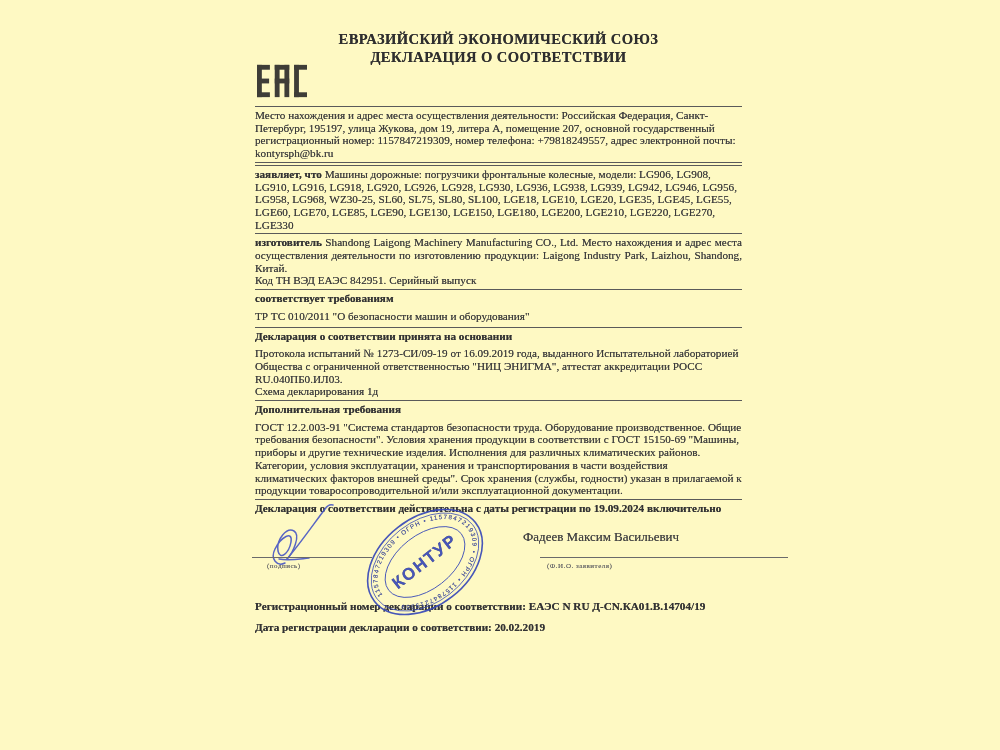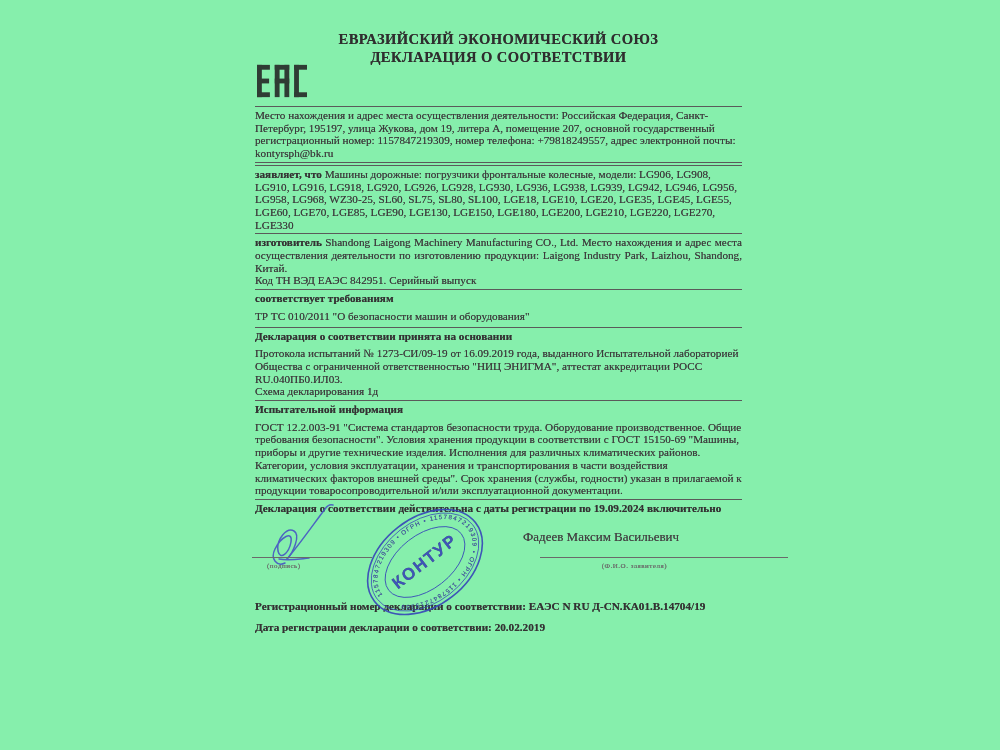--- a/index.html
+++ b/index.html
@@ -1,17 +1,17 @@
 <!DOCTYPE html>
 <html><head>
 <meta charset="utf-8">
 <style>
   html,body{margin:0;padding:0;background:#ffffff;}
   .page{
-    position:relative;width:1000px;height:750px;background:#86efac;
+    position:relative;width:1000px;height:750px;background:#fef9c3;
     font-family:"Liberation Serif", serif;color:#3c3c3c;overflow:hidden;
     text-shadow:0 0 .5px rgba(70,70,70,.85);
   }
   .doc-title{
     position:absolute;top:30px;left:255px;width:487px;text-align:center;
     font-weight:bold;font-size:14.6px;line-height:18px;letter-spacing:.4px;color:#2e2e2e;
   }
   .eac{position:absolute;top:61px;left:257px;opacity:.88;}
   .col{position:absolute;top:104px;left:255px;width:487px;font-size:11.2px;line-height:12.7px;}
   .col p{margin:0;}
@@ -21,21 +21,21 @@
   .just{text-align:justify;}
   .gap-top{margin-top:5px!important;}
   .gap-bot{margin-bottom:4px!important;}
   .sig-area{position:relative;height:74px;margin-top:2px;}
   .signature-svg{position:absolute;left:8px;top:-16px;}
   .sig-line{position:absolute;left:-3px;top:40px;width:120px;border-bottom:1px solid #6a6a6a;}
   .sig-caption{position:absolute;left:12px;top:43px;width:90px;text-align:left;font-size:7px;color:#777;letter-spacing:.5px;}
   .stamp-svg{position:absolute;left:103px;top:-14px;}
   .fio-name{position:absolute;left:268px;top:14px;font-size:13px;color:#444;}
   .fio-line{position:absolute;left:285px;top:40px;width:248px;border-bottom:1px solid #6a6a6a;}
-  .fio-caption{position:absolute;left:292px;top:43px;width:120px;text-align:right;font-size:7px;color:#777;letter-spacing:.5px;}
+  .fio-caption{position:absolute;left:292px;top:43px;width:120px;text-align:left;font-size:7px;color:#777;letter-spacing:.5px;}
   .reg{font-weight:bold;color:#333;margin-top:9px!important;}
   .reg + .reg{margin-top:9px!important;}
 </style>
 </head>
 <body>
 
 <div class="page">
 
   <div class="doc-title">
     <div>ЕВРАЗИЙСКИЙ ЭКОНОМИЧЕСКИЙ СОЮЗ</div>
@@ -76,21 +76,21 @@
 
     <p class="head">соответствует требованиям</p>
     <p class="gap-top gap-bot">ТР ТС 010/2011 "О безопасности машин и оборудования"</p>
     <div class="hr"></div>
 
     <p class="head">Декларация о соответствии принята на основании</p>
     <p class="gap-top">Протокола испытаний № 1273-СИ/09-19 от 16.09.2019 года, выданного Испытательной лабораторией Общества с ограниченной ответственностью "НИЦ ЭНИГМА", аттестат аккредитации РОСС RU.040ПБ0.ИЛ03.</p>
     <p>Схема декларирования 1д</p>
     <div class="hr"></div>
 
-    <p class="head">Испытательной информация</p>
+    <p class="head">Дополнительная требования</p>
     <p class="gap-top">ГОСТ 12.2.003-91 "Система стандартов безопасности труда. Оборудование производственное. Общие требования безопасности". Условия хранения продукции в соответствии с ГОСТ 15150-69 "Машины, приборы и другие технические изделия. Исполнения для различных климатических районов. Категории, условия эксплуатации, хранения и транспортирования в части воздействия климатических факторов внешней среды". Срок хранения (службы, годности) указан в прилагаемой к продукции товаросопроводительной и/или эксплуатационной документации.</p>
     <div class="hr"></div>
 
     <p class="head">Декларация о соответствии действительна с даты регистрации по 19.09.2024 включительно</p>
 
     <div class="sig-area">
 
       <svg class="signature-svg" width="100" height="80" viewBox="0 0 100 80">
         <g fill="none" stroke="#4756c4" stroke-width="1.5" stroke-linecap="round" opacity=".9">
           <path d="M22,62 C14,66 7,58 12,48 C18,36 30,29 28,41 C26,52 17,60 15,50 C13,38 24,26 31,30 C38,34 30,52 24,58"></path>

